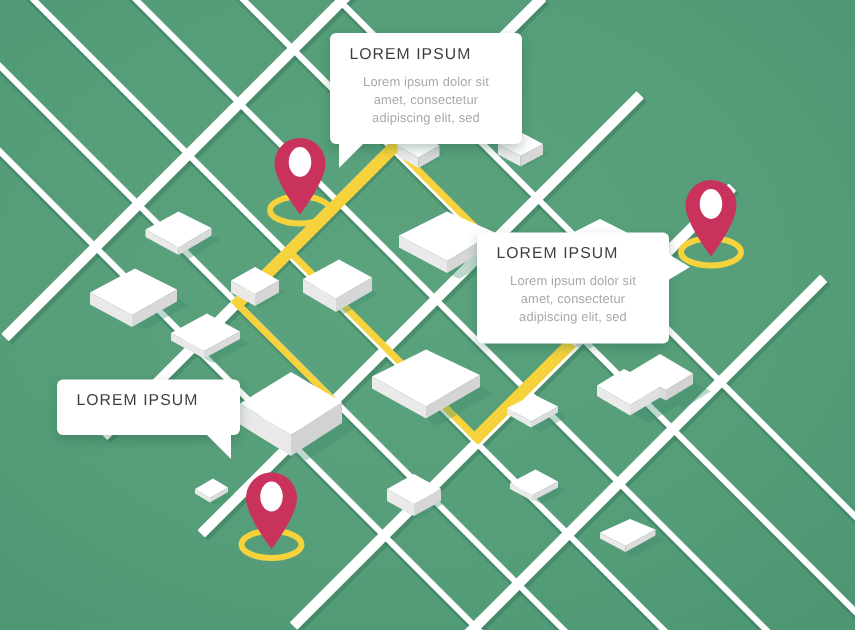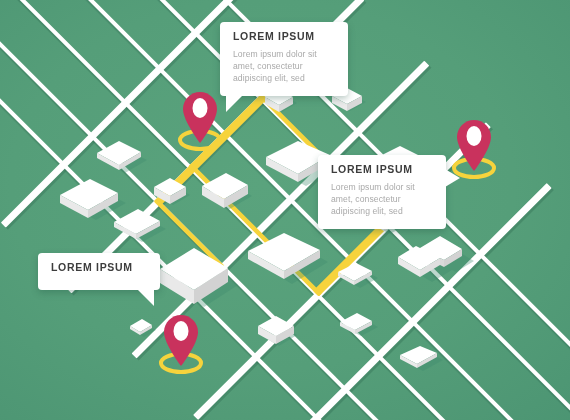--- a/index.html
+++ b/index.html
@@ -43,26 +43,27 @@
   
   .tip{
     position:absolute;
     background:#ffffff;
     border-radius:4px;
     box-shadow:0 3px 7px rgba(30,80,62,0.30);
     padding:9px 13px 11px 13px;
     box-sizing:border-box;
   }
   .tip .t-title{
-    font-size:10.5px;font-weight:bold;color:#3d3d3d;
+    font-size:10.5px;font-weight:normal;color:#3d3d3d;
     letter-spacing:0.7px;margin:0 0 5px 0;line-height:1.1;
   }
   .tip .t-body{
     font-size:8.6px;color:#a9a9a9;line-height:1.45;margin:0;
     letter-spacing:0.08px;
+    text-align:center;
   }
   .tail{position:absolute;width:0;height:0;}
   
   .tail-dl{
     border-left:0 solid transparent;
     border-top:17px solid #ffffff;
     border-right:17px solid transparent;
   }
   
   .tail-dr{

